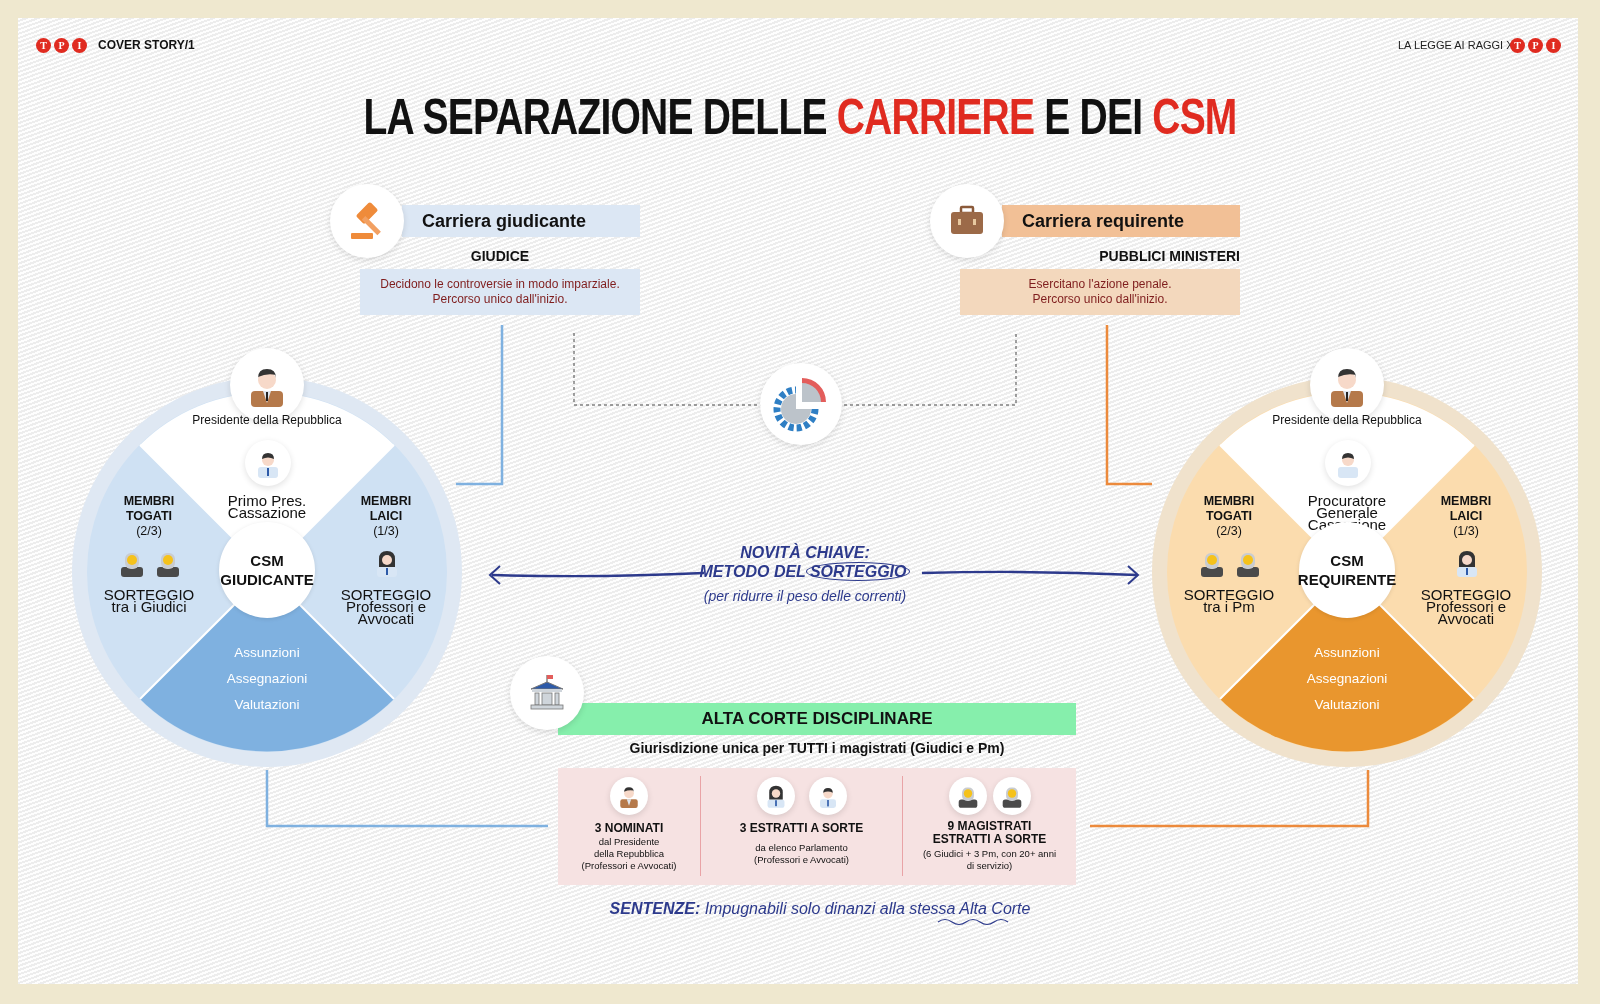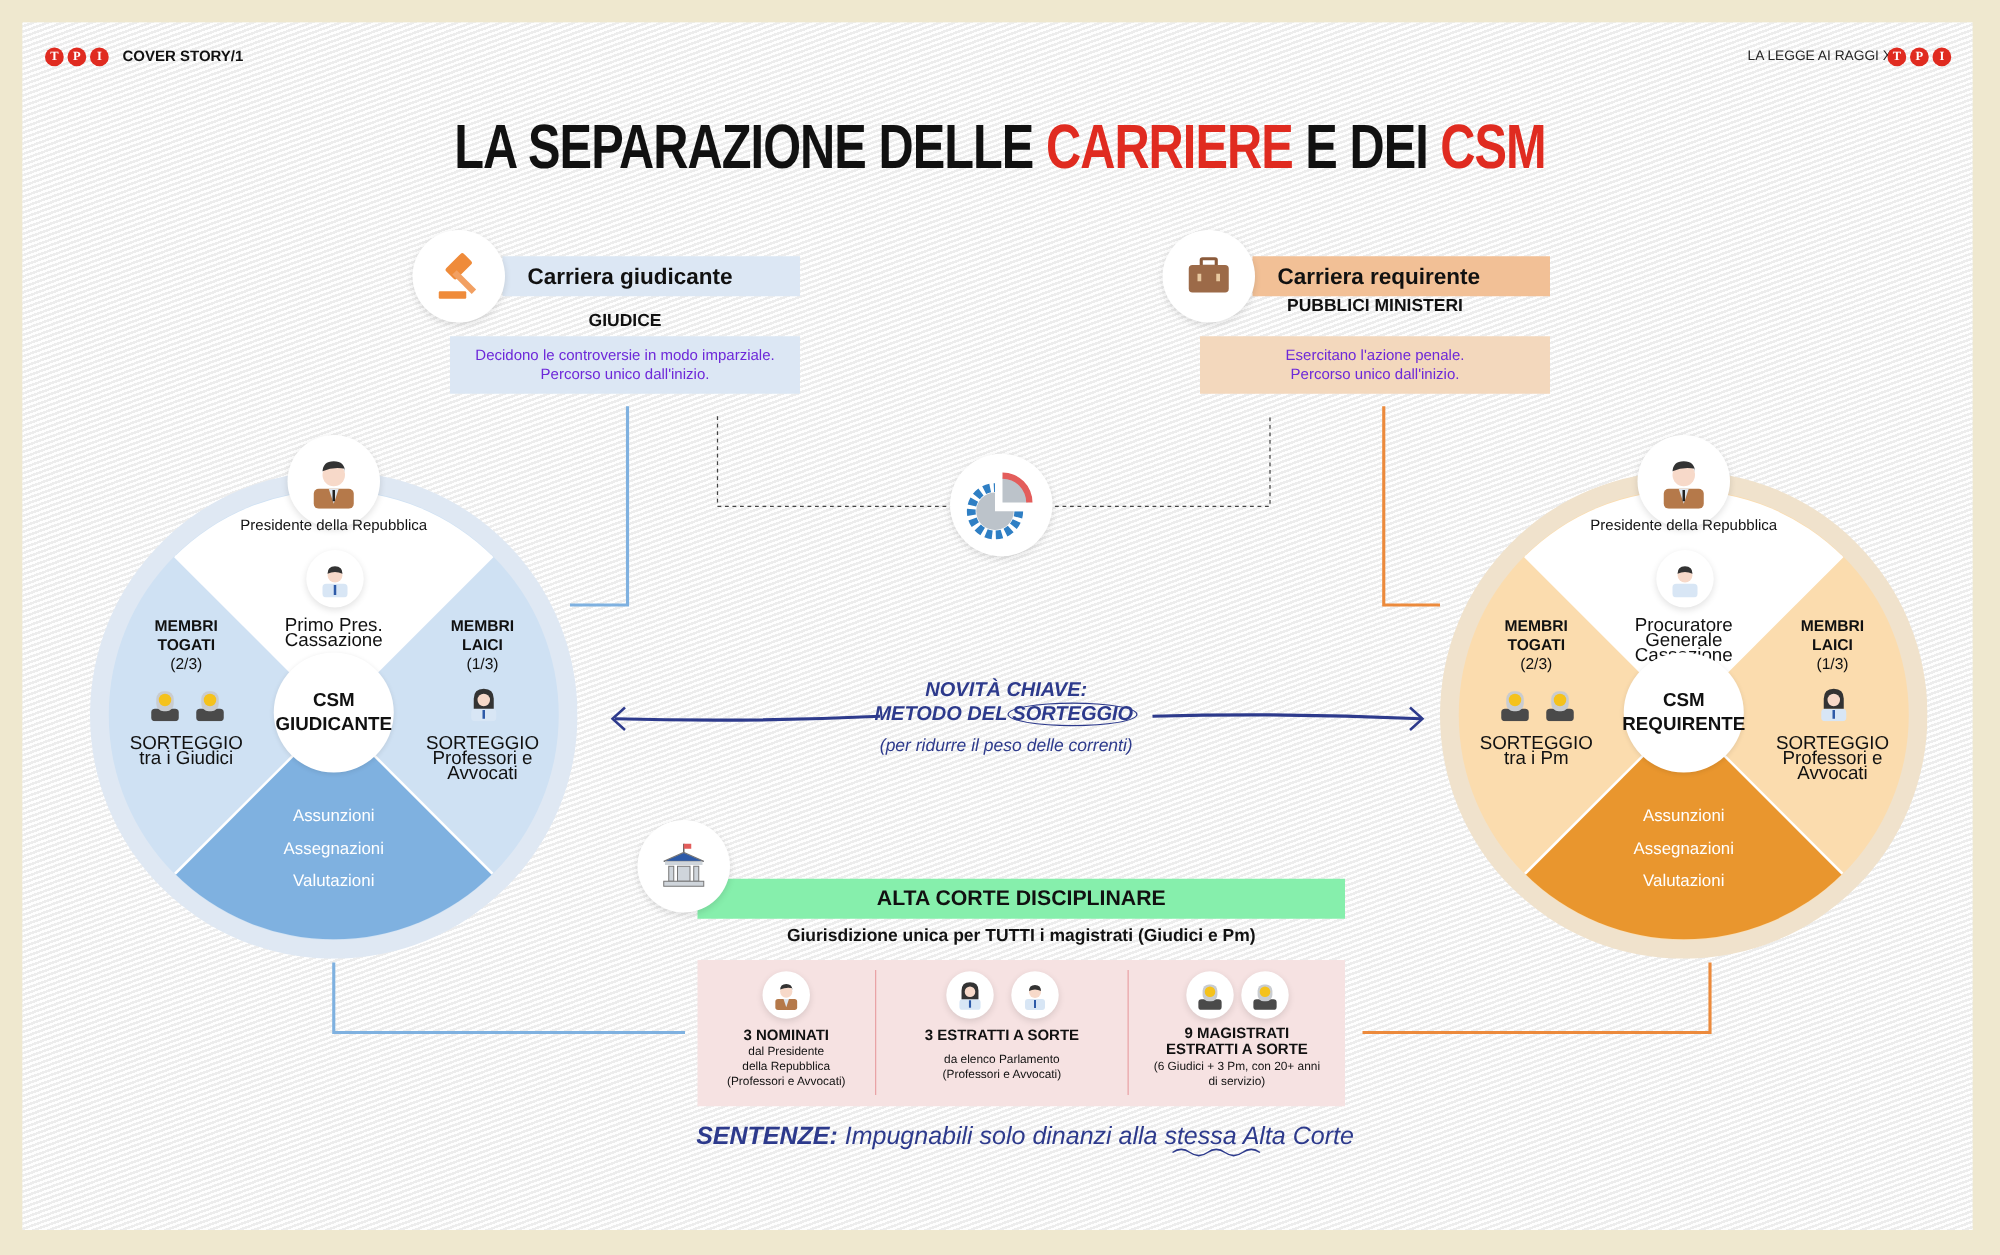--- a/index.html
+++ b/index.html
@@ -9,21 +9,21 @@
     background-image:repeating-linear-gradient(160deg,rgba(255,255,255,.9) 0 2px,rgba(232,232,232,.6) 2px 4px);
   }
   .abs{position:absolute;}
   .tpi{display:flex;gap:3px;}
   .tpi span{width:15px;height:15px;border-radius:50%;background:#e02b20;color:#fff;font-family:"Liberation Serif",serif;font-weight:bold;font-size:10px;line-height:15px;text-align:center;}
   .title{left:0;width:1600px;top:88px;text-align:center;font-size:50px;font-weight:bold;letter-spacing:-1px;color:#111;transform:scaleX(.78);}
   .title .red{color:#e02b20;}
   .iconcircle{border-radius:50%;background:#fff;box-shadow:0 2px 6px rgba(0,0,0,.12);display:flex;align-items:center;justify-content:center;}
   .band{height:32px;display:flex;align-items:center;font-weight:bold;font-size:18px;color:#111;}
   .subh{font-weight:bold;font-size:14px;color:#111;text-align:center;}
-  .desc{font-size:12px;color:#6d28d9;text-align:center;line-height:15px;padding:8px 0;}
+  .desc{font-size:12px;color:#7f1d1d;text-align:center;line-height:15px;padding:8px 0;}
   .lbl{font-size:11px;color:#111;text-align:center;line-height:14px;}
   .lblb{font-size:12.5px;font-weight:bold;color:#111;text-align:center;line-height:15px;}
   .small{font-size:15px;color:#111;text-align:center;line-height:12px;}
   .wheelin{font-size:13.5px;color:#fff;text-align:center;line-height:26px;}
   .center{border-radius:50%;background:#fff;display:flex;flex-direction:column;align-items:center;justify-content:center;font-weight:bold;font-size:15px;line-height:19px;color:#111;box-shadow:0 1px 4px rgba(0,0,0,.1);}
   .navy{color:#2d3a8c;font-style:italic;}
   .pcell{position:absolute;top:0;height:100%;text-align:center;}
 </style>
 </head>
 <body>
@@ -78,21 +78,21 @@
 
 <div class="abs band" style="left:1002px;top:205px;width:238px;background:#f2c096;padding-left:20px;box-sizing:border-box;">Carriera requirente</div>
 <div class="abs iconcircle" style="left:930px;top:184px;width:74px;height:74px;">
   <svg width="40" height="40" viewBox="0 0 40 40">
     <rect x="14" y="6" width="12" height="6" rx="1" fill="none" stroke="#8b5a3a" stroke-width="2.5"></rect>
     <rect x="4" y="11" width="32" height="22" rx="3" fill="#9c6a48"></rect>
     <rect x="11" y="18" width="3" height="6" fill="#e8c9a0"></rect>
     <rect x="26" y="18" width="3" height="6" fill="#e8c9a0"></rect>
   </svg>
 </div>
-<div class="abs subh" style="left:960px;top:236px;width:280px;">PUBBLICI MINISTERI</div>
+<div class="abs subh" style="left:960px;top:248px;width:280px;text-align:right;">PUBBLICI MINISTERI</div>
 <div class="abs desc" style="left:960px;top:269px;width:280px;background:#f3d8bd;">
   <div>Esercitano l'azione penale.</div>
   <div>Percorso unico dall'inizio.</div>
 </div>
 
 <div class="abs iconcircle" style="left:760px;top:363px;width:82px;height:82px;">
   <svg width="60" height="60" viewBox="0 0 60 60">
     <circle cx="25" cy="35" r="19" fill="none" stroke="#2f7fc4" stroke-width="7" stroke-dasharray="5,3"></circle>
     <circle cx="25" cy="35" r="15" fill="#bcc3ca"></circle>
     <path d="M25,35 L25,10 A25,25 0 0 1 50,35 Z" fill="#fff"></path>
@@ -350,15 +350,15 @@
     </div>
     <div class="lblb" style="font-size:12px;line-height:13px;margin-top:5px;">
       <div>9 MAGISTRATI</div>
       <div>ESTRATTI A SORTE</div>
     </div>
     <div class="small" style="font-size:9.5px;margin-top:2px;">(6 Giudici + 3 Pm, con 20+ anni</div>
     <div class="small" style="font-size:9.5px;">di servizio)</div>
   </div>
 </div>
 
-<div class="abs navy" style="left:540px;top:898px;width:560px;text-align:center;font-weight:bold;font-size:20px;line-height:22px;">
+<div class="abs navy" style="left:540px;top:898px;width:560px;text-align:center;font-weight:bold;font-size:16px;line-height:22px;">
   <div><span>SENTENZE:</span><span style="font-weight:normal"> Impugnabili solo dinanzi alla stessa Alta Corte</span></div>
 </div>
 
 </body></html>

